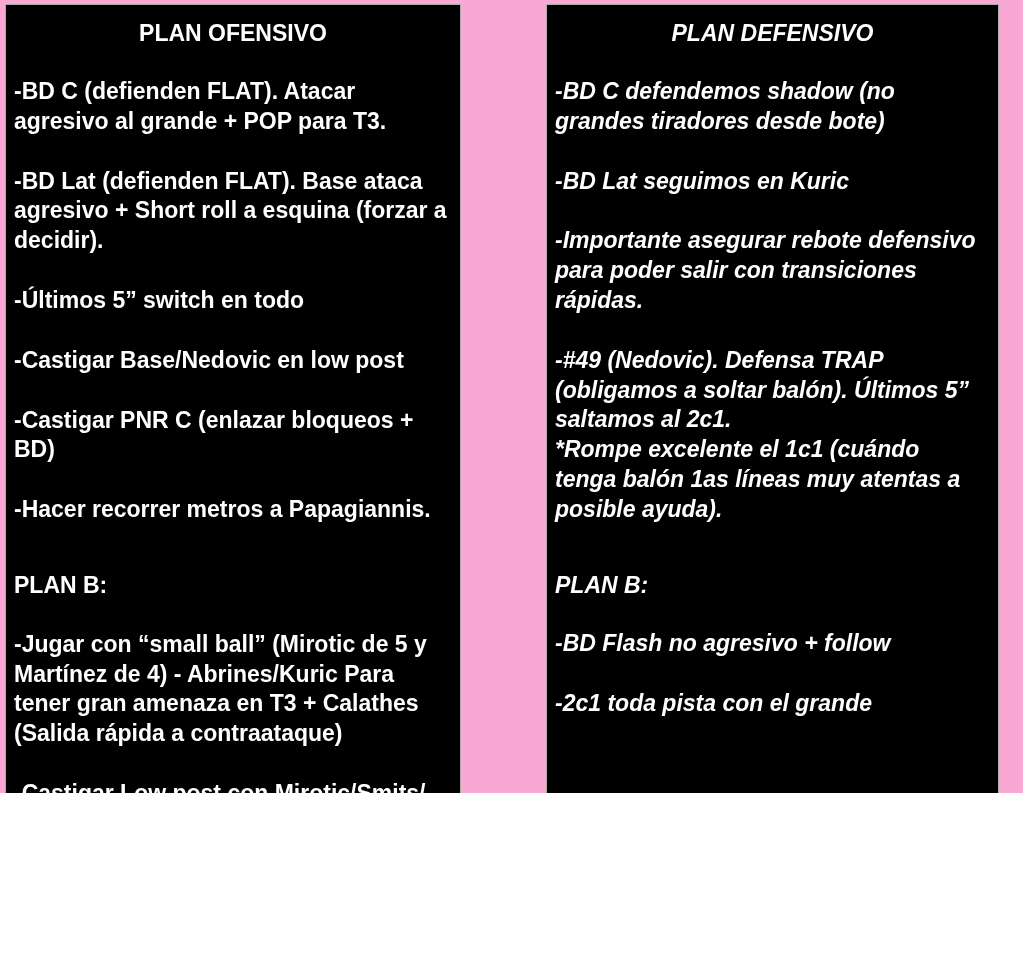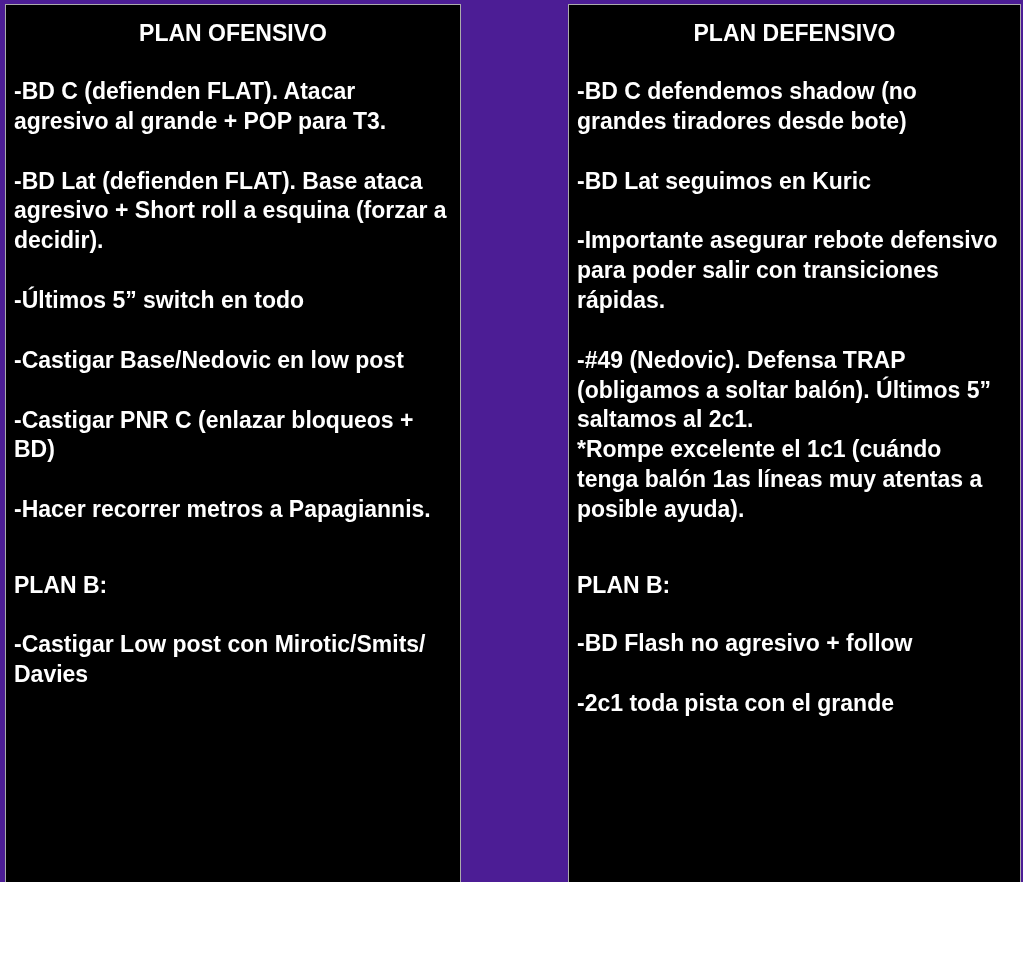--- a/index.html
+++ b/index.html
@@ -3,41 +3,41 @@
 <meta charset="utf-8">
 <style>
   html, body {
     margin: 0;
     padding: 0;
     background: #ffffff;
   }
   .page {
     position: relative;
     width: 1023px;
-    height: 882px;
-    background: #4c1d95;
+    height: 793px;
+    background: #f9a8d4;
     overflow: hidden;
     font-family: "Liberation Sans", "DejaVu Sans", sans-serif;
   }
   .panel {
     position: absolute;
     top: 4px;
     height: 970px;
     box-sizing: border-box;
     background: #000000;
     border: 1px solid #ababab;
     color: #ffffff;
     font-weight: bold;
     font-size: 23px;
     line-height: 29.8px;
     padding: 13px 8px 0 8px;
     overflow: hidden;
   }
   .panel-left  { left: 5px;   width: 456px; }
-  .panel-right { left: 568px; width: 453px; }
+  .panel-right { left: 546px; width: 453px; font-style: italic; }
   .panel-title {
     margin: 0;
     font-size: 23px;
     font-weight: bold;
     line-height: 30px;
     text-align: center;
     white-space: pre;
   }
   .item {
     margin: 29px 0 0 0;
@@ -68,20 +68,24 @@
 agresivo al grande + POP para T3.</p>
     <p class="item">-BD Lat (defienden FLAT). Base ataca
 agresivo + Short roll a esquina (forzar a
 decidir).</p>
     <p class="item">-Últimos 5” switch en todo</p>
     <p class="item">-Castigar Base/Nedovic en low post</p>
     <p class="item">-Castigar PNR C (enlazar bloqueos +
 BD)</p>
     <p class="item">-Hacer recorrer metros a Papagiannis.</p>
     <p class="plan-b-label">PLAN B:</p>
+    <p class="item">-Jugar con “small ball” (Mirotic de 5 y
+Martínez de 4) - Abrines/Kuric Para
+tener gran amenaza en T3 + Calathes
+(Salida rápida a contraataque)</p>
     <p class="item">-Castigar Low post con Mirotic/Smits/
 Davies</p>
   </section>
 
   <section class="panel panel-right">
     <h2 class="panel-title">PLAN DEFENSIVO</h2>
     <p class="item">-BD C defendemos shadow (no
 grandes tiradores desde bote)</p>
     <p class="item">-BD Lat seguimos en Kuric</p>
     <p class="item">-Importante asegurar rebote defensivo

